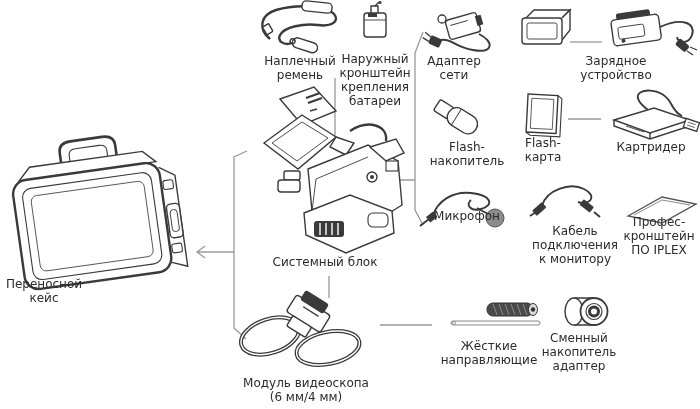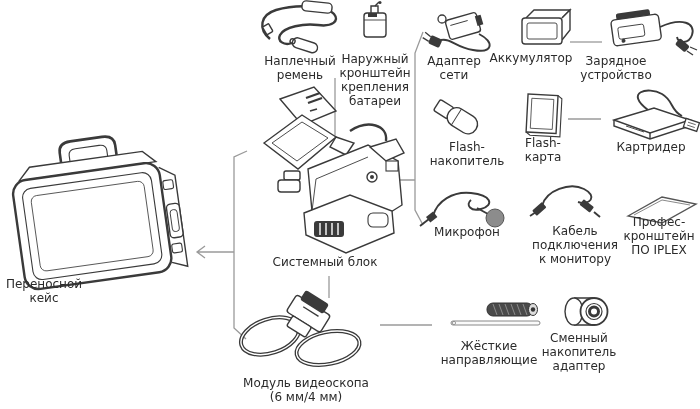--- a/index.html
+++ b/index.html
@@ -160,21 +160,20 @@
   <div class="icon" style="left:514px;top:6px">
     <svg width="62" height="44" viewBox="0 0 62 44">
       <g stroke="#3a3a3a" fill="#fff" stroke-width="1.4">
         <path d="M12 12 L20 4 L56 4 L48 12"></path>
         <path d="M48 12 L56 4 L56 24 L48 34"></path>
         <rect x="8" y="12" width="40" height="26" rx="3"></rect>
         <rect x="13" y="17" width="30" height="16" rx="2" stroke-width="0.9" fill="none"></rect>
       </g>
     </svg>
   </div>
-  <div class="label" style="left:531px;top:52px">Аккумулятор</div>
 
   <div class="icon" style="left:604px;top:3px">
     <svg width="96" height="54" viewBox="0 0 96 54">
       <g stroke="#3a3a3a" fill="#fff">
         <g transform="rotate(-8 32 26)">
           <rect x="14" y="8" width="34" height="12" rx="2" fill="#3a3a3a" stroke="none"></rect>
           <rect x="8" y="14" width="48" height="26" rx="4" stroke-width="1.4"></rect>
           <rect x="14" y="22" width="26" height="12" rx="2" stroke-width="0.9" fill="none"></rect>
           <circle cx="18" cy="36" r="2" fill="#3a3a3a" stroke="none"></circle>
         </g>
@@ -236,21 +235,21 @@
     <svg width="96" height="48" viewBox="0 0 96 48">
       <g stroke="#3a3a3a" fill="none">
         <line x1="3" y1="43" x2="12" y2="36" stroke-width="1.9"></line>
         <rect x="10" y="31" width="9" height="7" transform="rotate(-38 14 34)" fill="#3a3a3a" stroke="none"></rect>
         <path d="M16 33 C20 18 36 8 54 10 C74 12 78 22 64 26 C54 29 48 22 54 17" stroke-width="1.9"></path>
         <path d="M60 25 L71 31" stroke-width="1.9"></path>
         <circle cx="78" cy="35" r="9" fill="#8c8c8c" stroke="#555" stroke-width="1"></circle>
       </g>
     </svg>
   </div>
-  <div class="label" style="left:467px;top:226px">Микрофон</div>
+  <div class="label" style="left:467px;top:210px">Микрофон</div>
 
   <div class="icon" style="left:528px;top:182px">
     <svg width="88" height="38" viewBox="0 0 88 38">
       <g stroke="#3a3a3a" fill="none">
         <line x1="2" y1="34" x2="8" y2="30" stroke-width="1.9"></line>
         <rect x="5" y="23" width="13" height="7" rx="1" transform="rotate(-42 12 27)" fill="#3a3a3a" stroke="none"></rect>
         <path d="M14 24 C18 8 42 0 56 7 C70 14 62 24 50 20" stroke-width="1.9"></path>
         <rect x="52" y="20" width="13" height="7" rx="1" transform="rotate(38 58 24)" fill="#3a3a3a" stroke="none"></rect>
         <line x1="66" y1="30" x2="72" y2="35" stroke-width="1.9"></line>
       </g>

